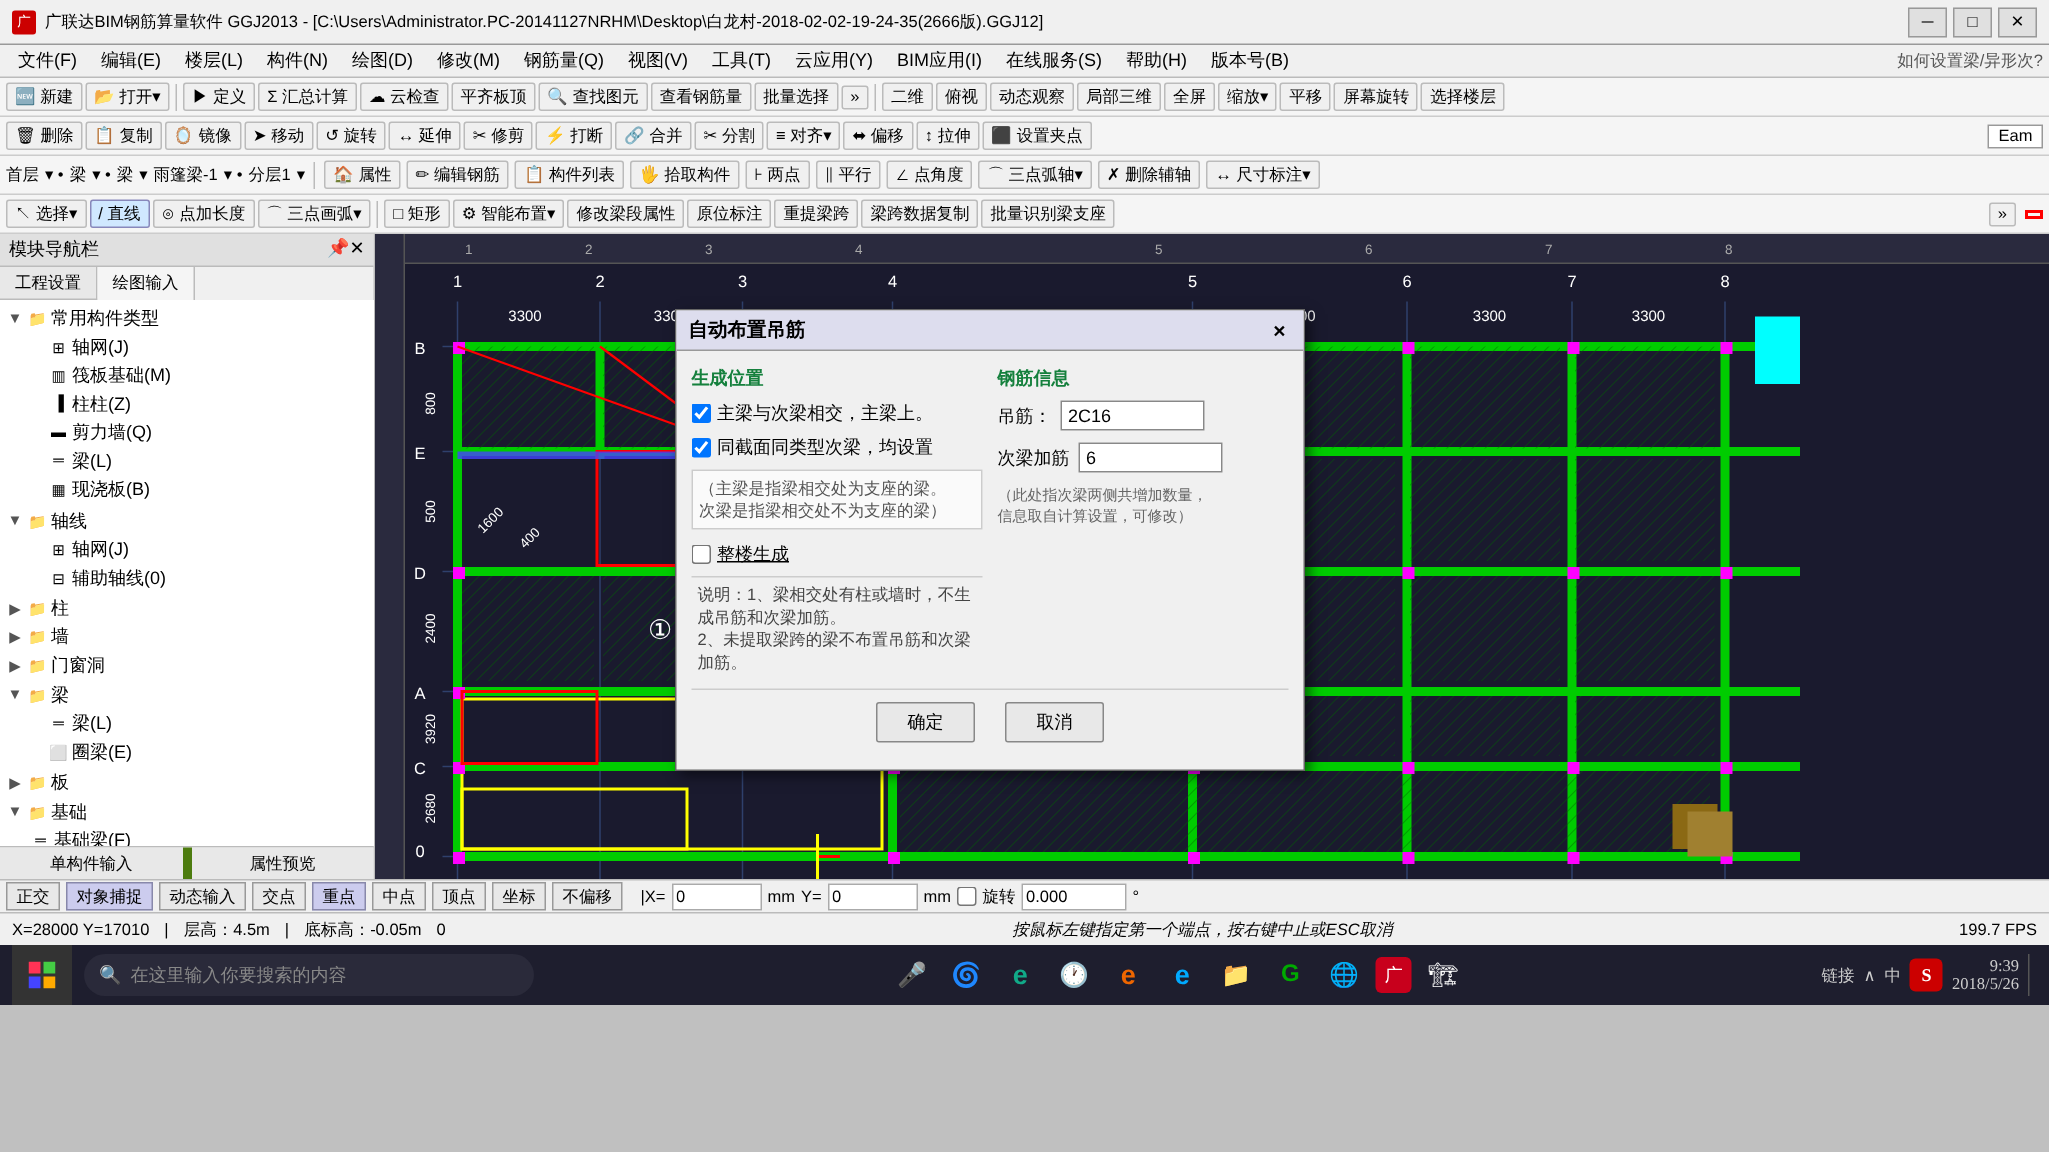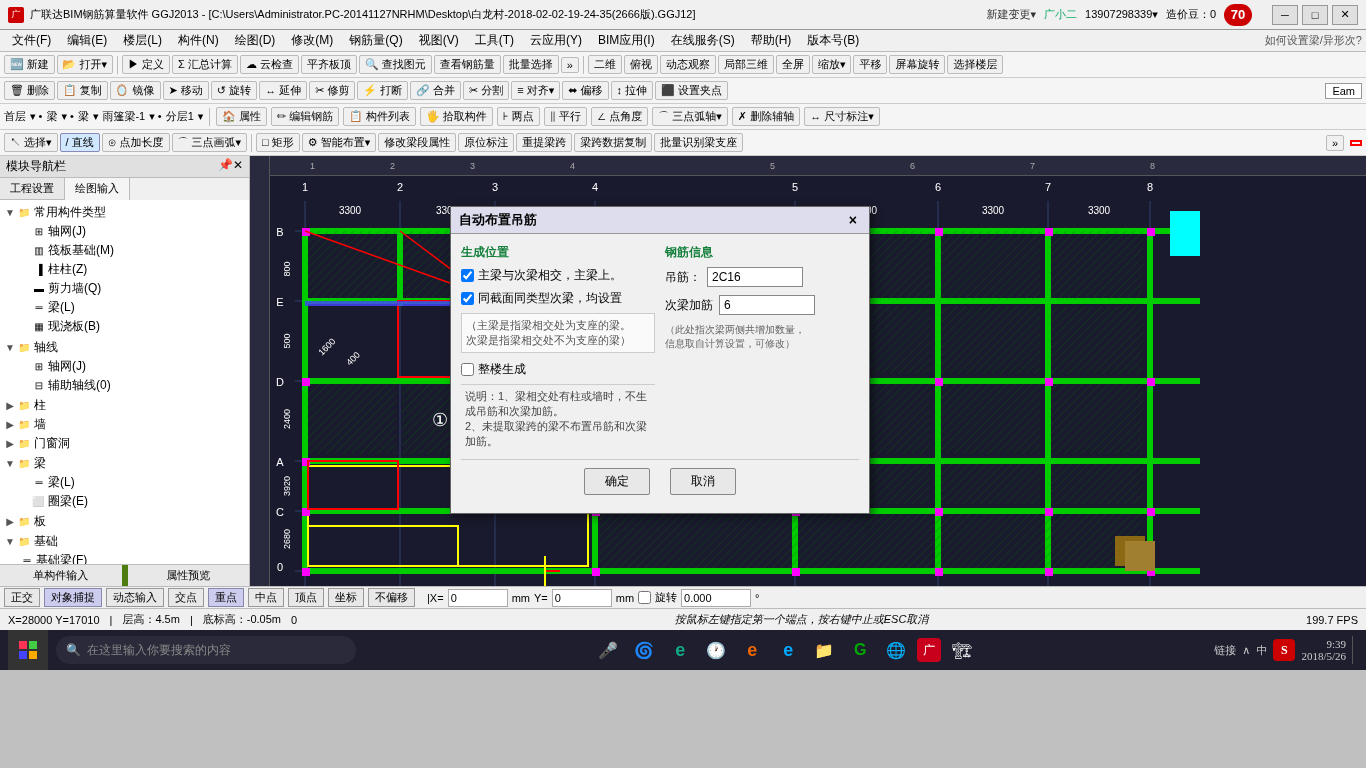--- a/index.html
+++ b/index.html
@@ -55,21 +55,21 @@
     #dialog-sections { display: flex; gap: 10px; }
     .dialog-section { flex: 1; }
     .dialog-section-title { font-weight: bold; font-size: 12px; margin-bottom: 6px; color: #15803d; }
     .dialog-checkbox-row { display: flex; align-items: flex-start; gap: 4px; margin-bottom: 6px; font-size: 12px; }
     .dialog-checkbox-row input { margin-top: 2px; }
     .dialog-field-row { display: flex; align-items: center; gap: 6px; margin-bottom: 8px; font-size: 12px; }
     .dialog-field-label { white-space: nowrap; font-size: 12px; }
     .dialog-input { border: 1px solid #888; padding: 2px 4px; background: white; font-size: 12px; width: 96px; }
     .dialog-note { font-size: 11px; color: #555; border: 1px solid #ccc; padding: 4px; margin-top: 4px; background: #fafafa; }
     .dialog-note-small { font-size: 10px; color: #666; margin-top: 3px; }
-    #dialog-checkbox3 { display: flex; align-items: center; gap: 4px; margin: 6px 0; }
+    #dialog-checkbox3 { display: flex; align-items: center; gap: 4px; margin: 6px 0; text-decoration: underline; }
     #dialog-note-bottom { font-size: 11px; color: #444; margin: 6px 0; padding: 4px; border-top: 1px solid #ccc; }
     #dialog-buttons { display: flex; justify-content: center; gap: 20px; padding: 8px; border-top: 1px solid #ccc; }
     .dialog-btn { padding: 4px 20px; border: 1px solid #888; background: #e8e8e8; cursor: pointer; font-size: 12px; border-radius: 2px; }
     
     
     .toolbar-row { background: #f5f5f5; height: 26px; display: flex; align-items: center; padding: 0 4px; border-bottom: 1px solid #ccc; font-size: 11px; gap: 2px; overflow: hidden; }
     
     
     .location-bar { display: flex; align-items: center; gap: 4px; background: #f5f5f5; height: 26px; padding: 0 4px; border-bottom: 1px solid #ccc; font-size: 11px; }
     
@@ -85,27 +85,20 @@
   </style>
 </head>
 <body>
 
 <div id="title-bar">
   <div id="title-bar-left">
     <div class="title-icon">广</div>
     <span style="font-size:11px;">广联达BIM钢筋算量软件 GGJ2013 - [C:\Users\Administrator.PC-20141127NRHM\Desktop\白龙村-2018-02-02-19-24-35(2666版).GGJ12]</span>
   </div>
   <div id="title-bar-right">
-    <div style="display:flex;align-items:center;gap:8px;margin-right:16px;font-size:11px;">
-      <span style="cursor:pointer;color:#333;">新建变更▾</span>
-      <span style="color:#1a6;">广小二</span>
-      <span style="cursor:pointer;">13907298339▾</span>
-      <span>造价豆：0</span>
-      <div style="width:28px;height:22px;background:#c00;border-radius:14px;color:white;display:flex;align-items:center;justify-content:center;font-size:13px;font-weight:bold;">70</div>
-    </div>
     <div class="win-btn">─</div>
     <div class="win-btn">□</div>
     <div class="win-btn win-btn-close">✕</div>
   </div>
 </div>
 
 <div id="menu-bar">
   <span class="menu-item">文件(F)</span>
   <span class="menu-item">编辑(E)</span>
   <span class="menu-item">楼层(L)</span>

